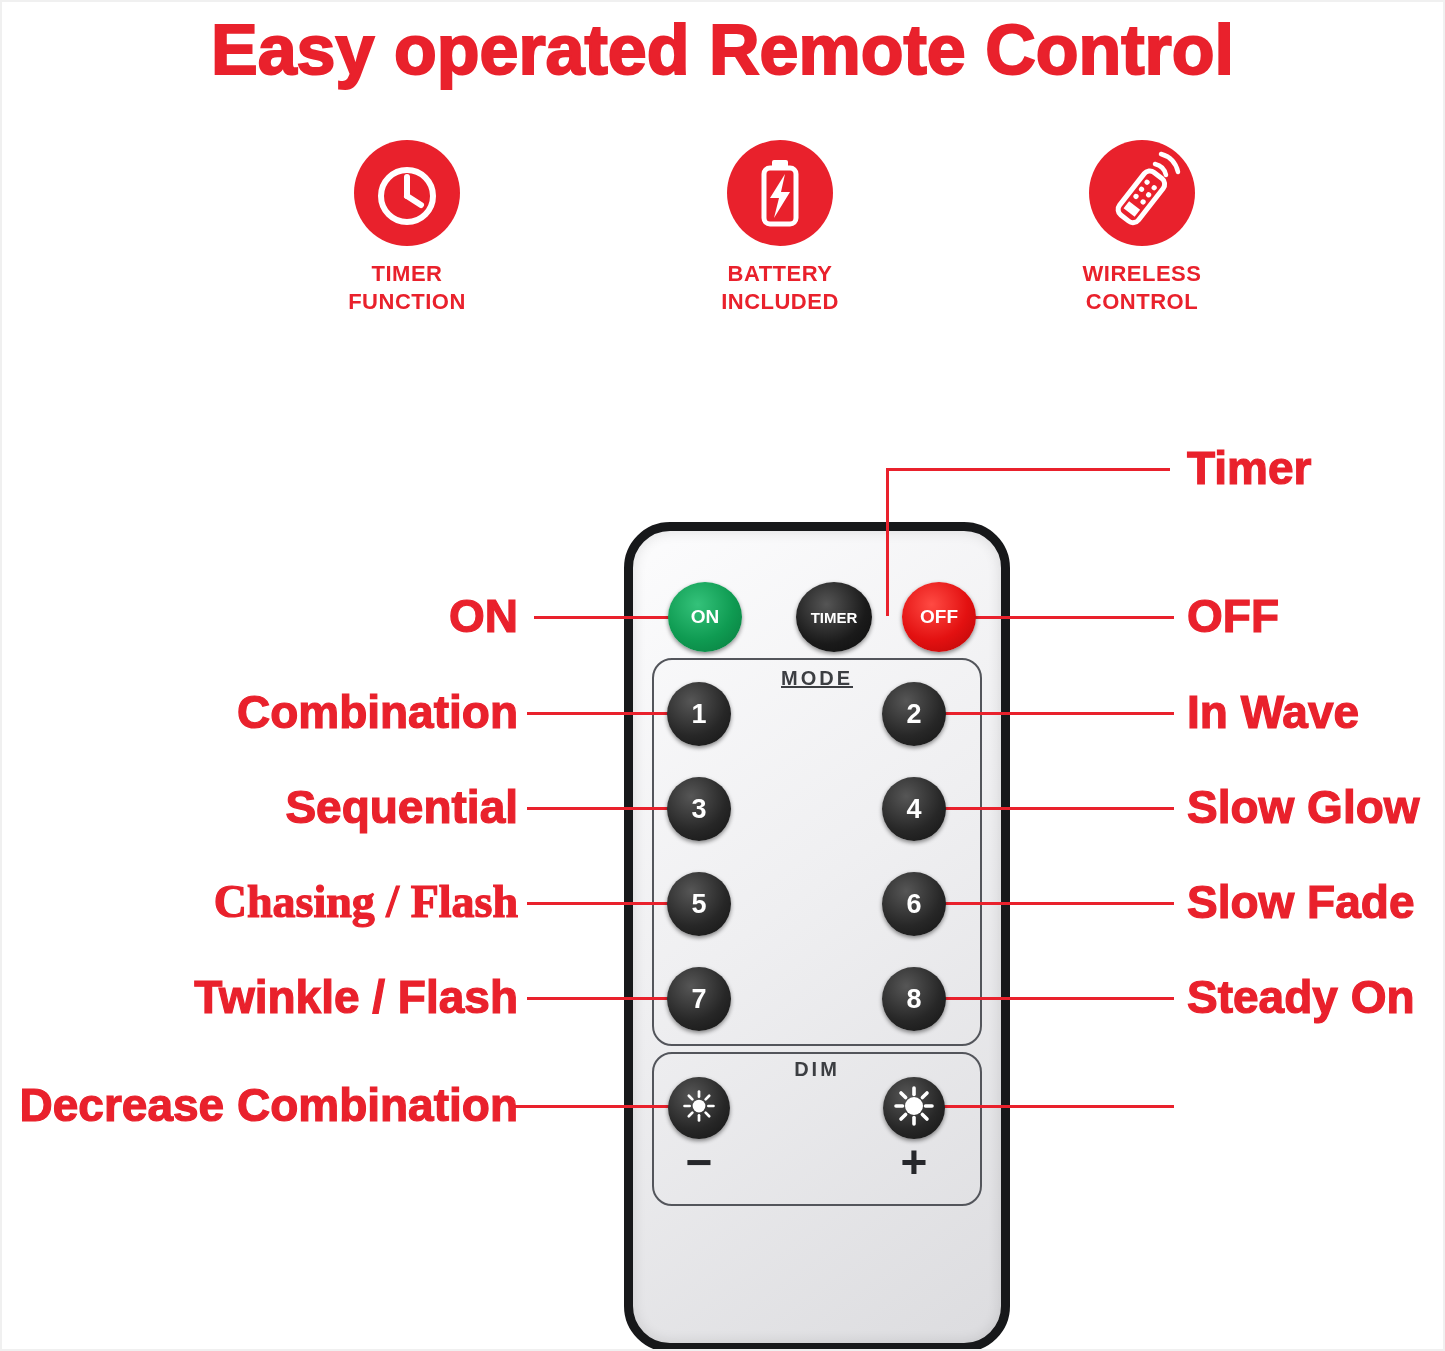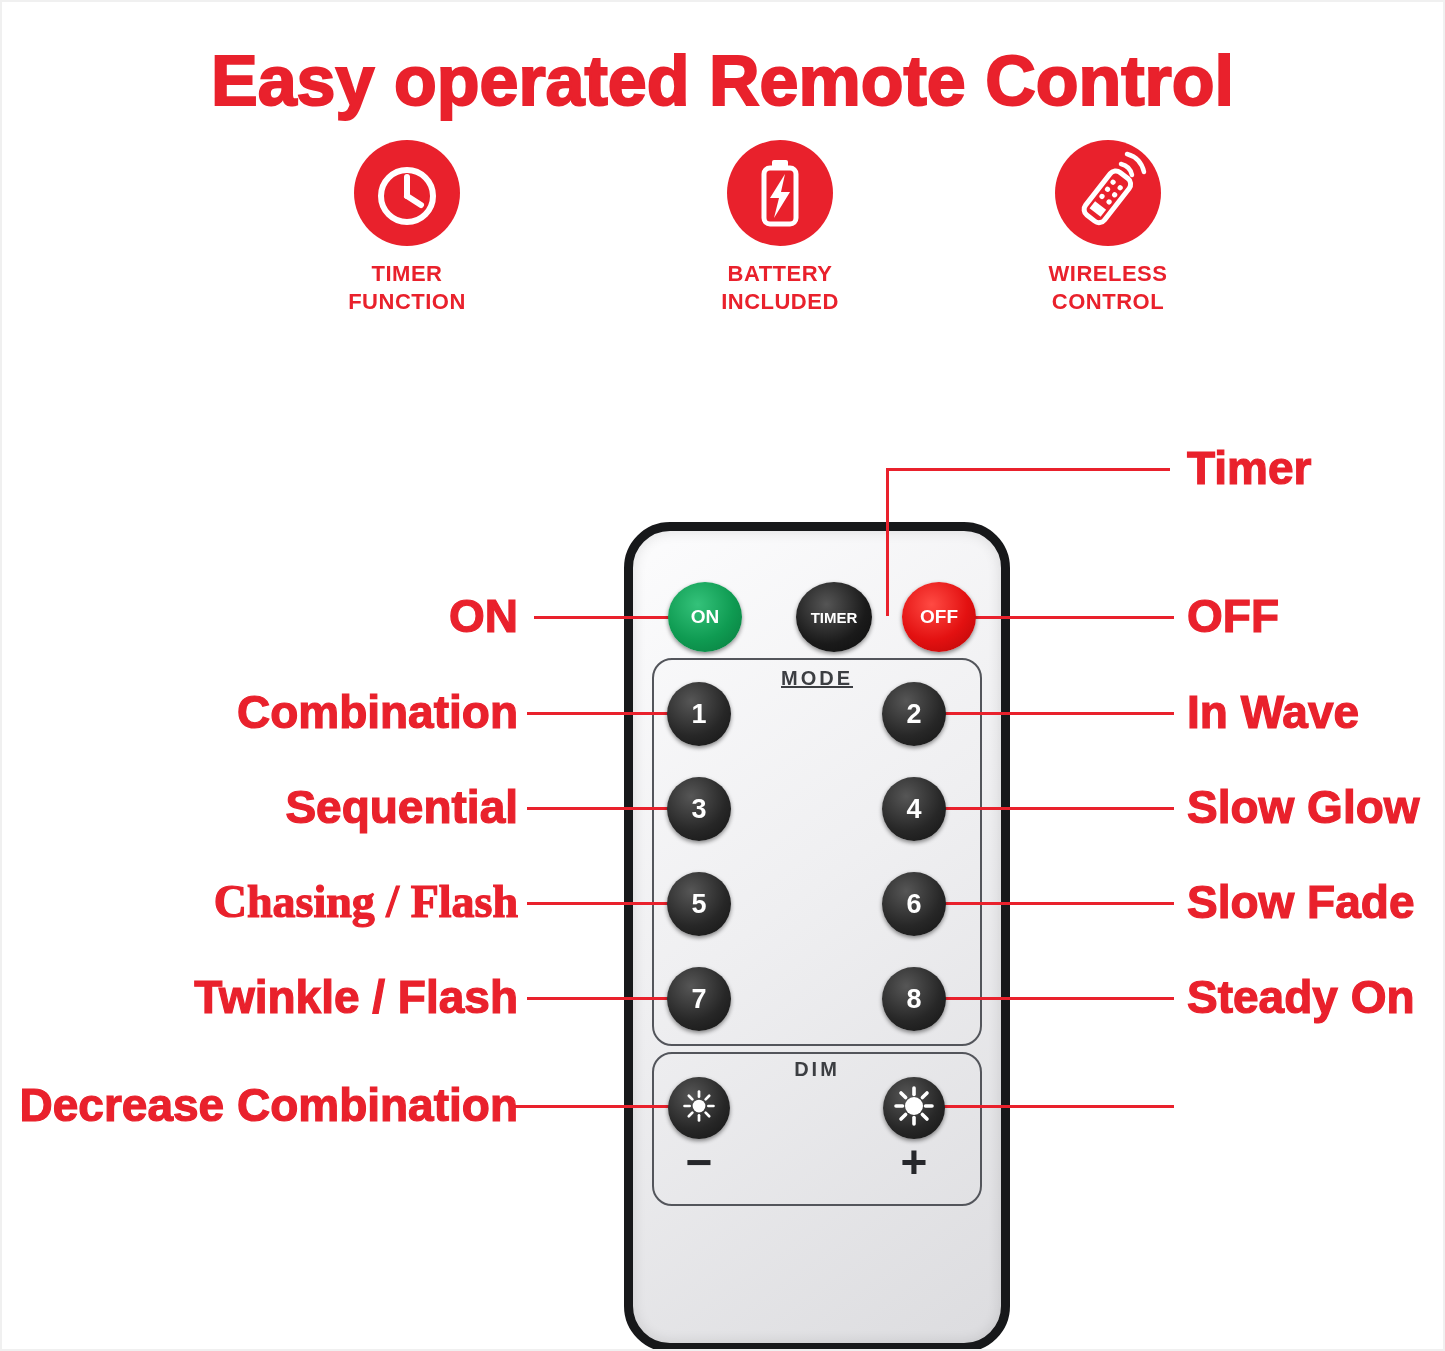--- a/index.html
+++ b/index.html
@@ -16,21 +16,20 @@
   }
 
   .title {
     position: absolute; top: 8px; left: 0; width: 100%;
     text-align: center;
     font-size: 70px; font-weight: bold;
     color: var(--brand-red, #e9212c);
     -webkit-text-stroke: 2px currentColor;
     letter-spacing: 0px;
     white-space: nowrap;
-    margin-top: 31px;
   }
 
   
   .feature { position: absolute; top: 138px; width: 210px; text-align: center; }
   .feature-circle { width: 106px; height: 106px; margin: 0 auto; }
   .feature-label {
     margin-top: 14px;
     font-size: 22px; font-weight: bold; line-height: 1.25;
     color: var(--brand-red, #e9212c);
     white-space: pre-line;
@@ -144,21 +143,21 @@
         <circle cx="53" cy="53" r="53" fill="#e9212c"></circle>
         <rect x="45" y="20" width="16" height="9" rx="2" fill="#fff"></rect>
         <rect x="37" y="28" width="32" height="56" rx="6" fill="none" stroke="#fff" stroke-width="5"></rect>
         <path d="M58 34 L43 58 L52 58 L47 78 L63 52 L54 52 Z" fill="#fff"></path>
       </svg>
     </div>
     <div class="feature-label">BATTERY
 INCLUDED</div>
   </div>
 
-  <div class="feature" style="left:1001px">
+  <div class="feature" style="left:1035px">
     <div class="feature-circle">
       <svg width="106" height="106" viewBox="0 0 106 106">
         <circle cx="53" cy="53" r="53" fill="#e9212c"></circle>
         <g transform="rotate(38 53 56)">
           <rect x="41" y="30" width="24" height="54" rx="7" fill="none" stroke="#fff" stroke-width="5"></rect>
           <circle cx="48.5" cy="42" r="2.6" fill="#fff"></circle>
             <circle cx="57.5" cy="42" r="2.6" fill="#fff"></circle>
           <circle cx="48.5" cy="51" r="2.6" fill="#fff"></circle>
             <circle cx="57.5" cy="51" r="2.6" fill="#fff"></circle>
           <circle cx="48.5" cy="60" r="2.6" fill="#fff"></circle>

